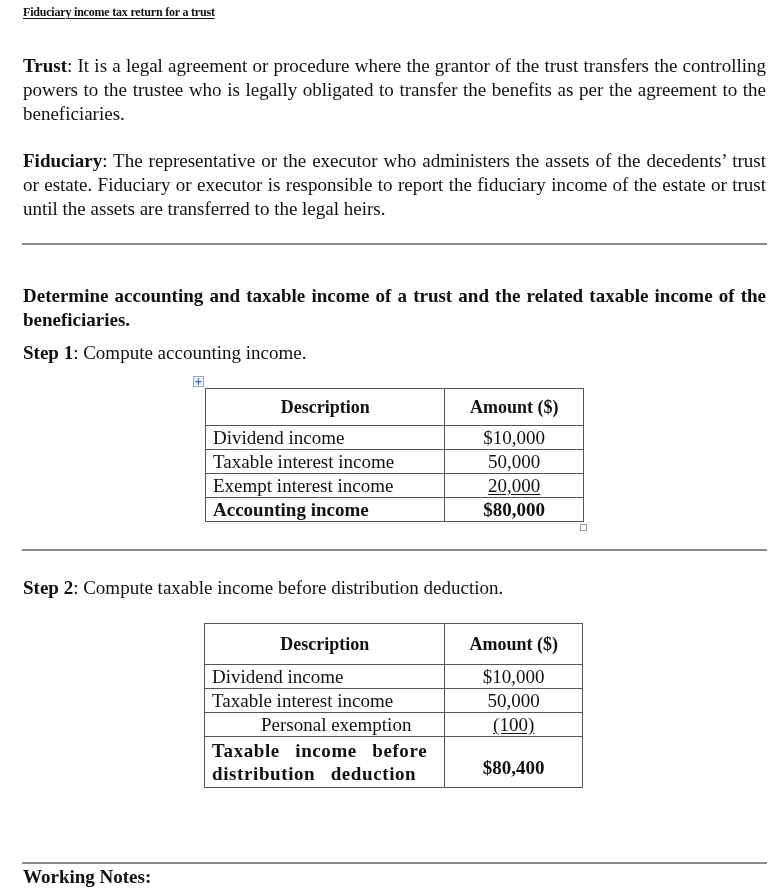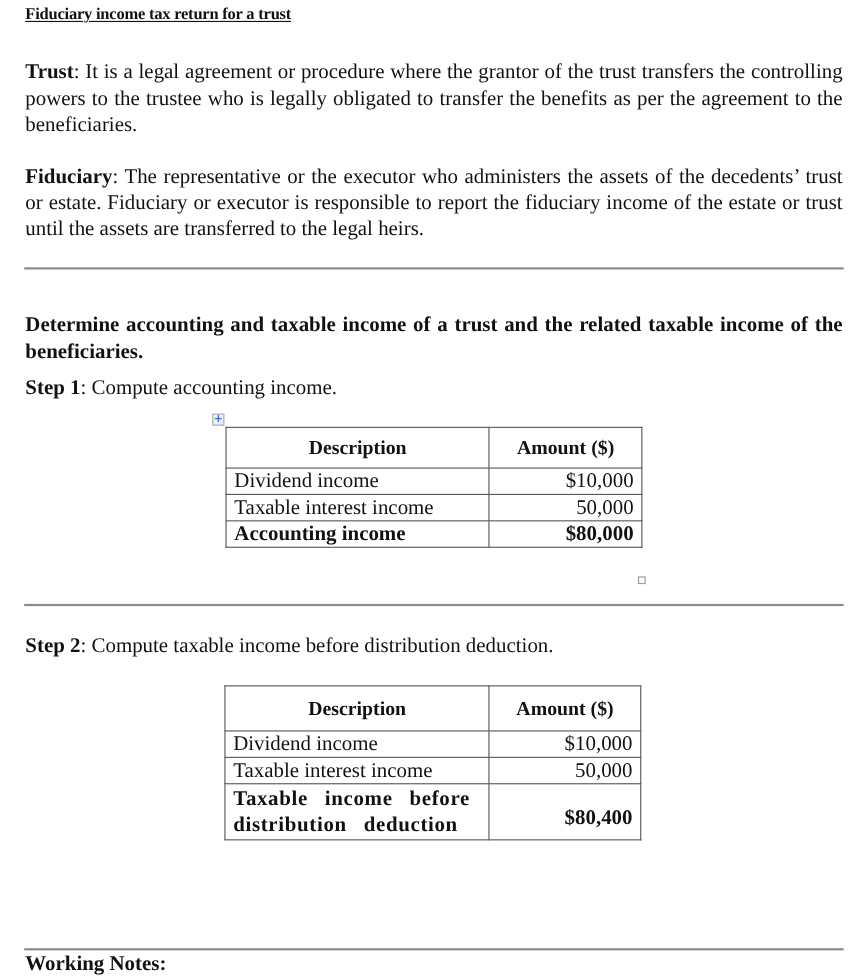--- a/index.html
+++ b/index.html
@@ -3,21 +3,21 @@
 <meta charset="utf-8">
 <style>
   html, body { margin: 0; padding: 0; background: #ffffff; }
   body {
     width: 784px; height: 888px; overflow: hidden; position: relative;
     font-family: "Liberation Serif", "DejaVu Serif", serif;
     color: #111111;
   }
   .abs { position: absolute; }
   .title {
-    left: 23px; top: 5px; font-size: 15px; font-weight: bold;
+    left: 23px; top: 5px; font-size: 12px; font-weight: bold;
     text-decoration: underline; text-underline-offset: 2px; letter-spacing: -0.2px;
   }
   .para {
     left: 23px; width: 743px; font-size: 19px; line-height: 24px;
     text-align: justify; text-align-last: left;
   }
   .para b { font-weight: bold; }
   .rule {
     left: 22px; width: 745px; height: 2px; background: #8a8a8a;
   }
@@ -29,21 +29,21 @@
   .step b { font-weight: bold; }
 
   table.fin {
     position: absolute; border-collapse: collapse;
     font-family: "Liberation Serif", "DejaVu Serif", serif; font-size: 19px;
   }
   table.fin td, table.fin th {
     border: 1px solid #555555; padding: 0 7px; line-height: 23px;
   }
   table.fin th { font-weight: bold; text-align: center; height: 36px; font-size: 18px; }
-  table.fin td.amt { text-align: right; }
+  table.fin td.amt { text-align: center; }
   table.fin td.desc { text-align: left; }
   table.fin tr.bold td { font-weight: bold; }
   .ul { text-decoration: underline; text-underline-offset: 2px; }
   .indent { padding-left: 56px !important; }
   .wrapdesc { letter-spacing: 0.6px; word-spacing: 10px; }
 
   .move-handle {
     left: 193px; top: 376px; width: 9px; height: 9px;
     border: 1px solid #9aa8c0; background: #eef2fa;
     color: #3a6fd0; font-size: 10px; line-height: 9px; text-align: center;
@@ -83,20 +83,24 @@
     <th>Amount ($)</th>
   </tr>
   <tr>
     <td class="desc">Dividend income</td>
     <td class="amt">$10,000</td>
   </tr>
   <tr>
     <td class="desc">Taxable interest income</td>
     <td class="amt">50,000</td>
   </tr>
+  <tr>
+    <td class="desc">Exempt interest income</td>
+    <td class="amt"><span class="ul">20,000</span></td>
+  </tr>
   <tr class="bold">
     <td class="desc">Accounting income</td>
     <td class="amt">$80,000</td>
   </tr>
 </tbody>
   </table>
 
 <div class="abs resize-handle"></div>
 
 <div class="abs rule" style="top:549px;"></div>
@@ -114,20 +118,24 @@
     <th style="height:40px;">Amount ($)</th>
   </tr>
   <tr>
     <td class="desc">Dividend income</td>
     <td class="amt">$10,000</td>
   </tr>
   <tr>
     <td class="desc">Taxable interest income</td>
     <td class="amt">50,000</td>
   </tr>
+  <tr>
+    <td class="desc indent">Personal exemption</td>
+    <td class="amt"><span class="ul">(100)</span></td>
+  </tr>
   <tr class="bold">
     <td class="desc wrapdesc" style="vertical-align:top; padding-top:2px; padding-bottom:2px;">Taxable income before distribution deduction</td>
     <td class="amt" style="vertical-align:top; padding-top:19px;">$80,400</td>
   </tr>
 </tbody>
   </table>
 
 <div class="abs rule" style="top:862px;"></div>
 
 <div class="abs notes">Working Notes:</div>

